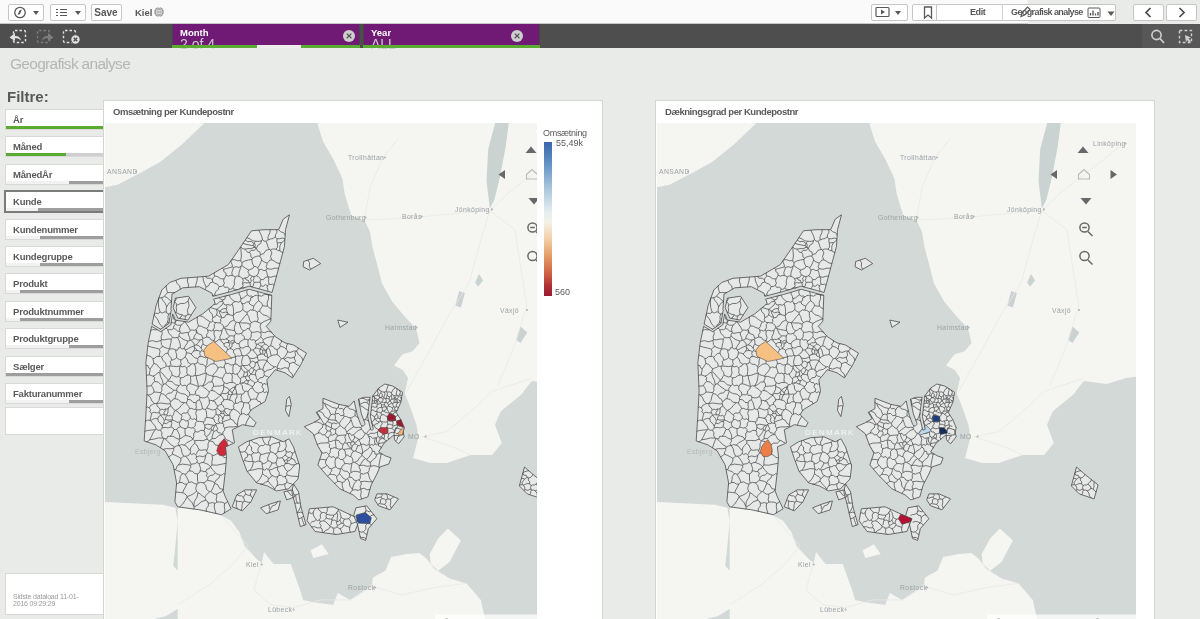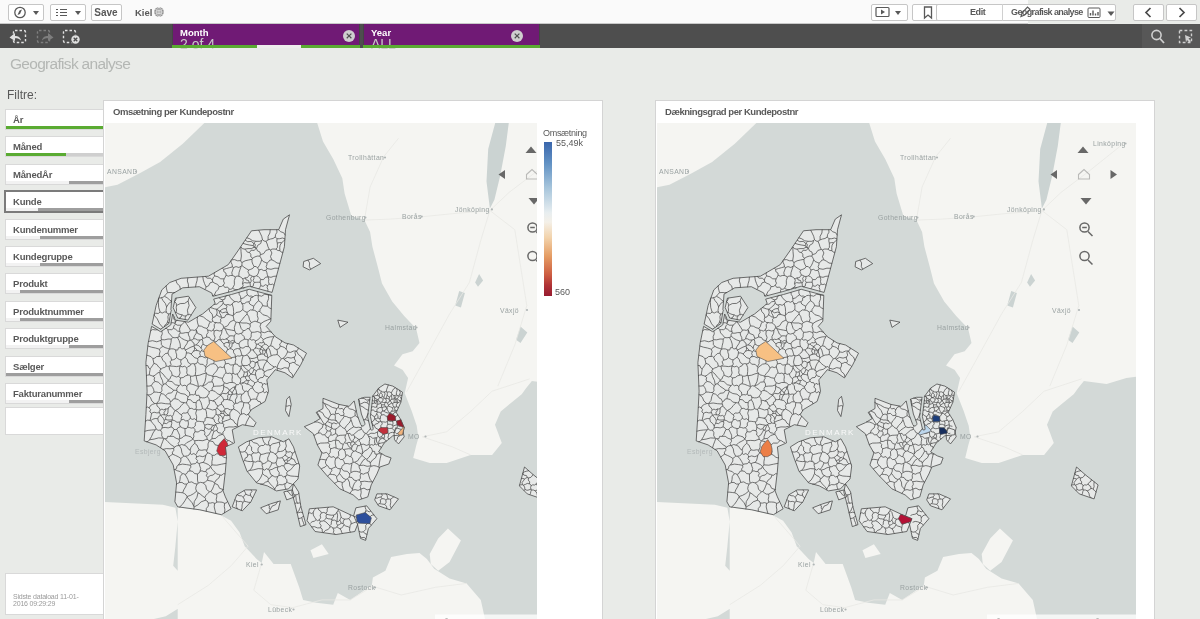--- a/index.html
+++ b/index.html
@@ -4,21 +4,21 @@
 body{width:1200px;height:619px;overflow:hidden;font-family:"Liberation Sans",sans-serif;background:#e9ebe8;position:relative}
 .tb1{position:absolute;left:0;top:0;width:1028px;height:24px;background:#fafafa;border-bottom:1px solid #c9c9c9}
 .btn{position:absolute;top:3.5px;height:17px;background:#fff;border:1px solid #c6c6c6;border-radius:2px;color:#595959;font-size:10px;font-weight:bold;line-height:15px;text-align:center}
 .tb2{position:absolute;left:0;top:24px;width:1200px;height:24px;background:#4e4e4e}
 .chip{position:absolute;top:0;height:24px;background:#701a75;border-left:1px solid #454545;border-right:1px solid #454545}
 .chip .t1{position:absolute;left:7px;top:2.5px;font-size:9.5px;font-weight:bold;color:#fff}
 .chip .t2{position:absolute;left:7px;top:12px;font-size:14px;color:#c9c9c9}
 .chip .x{position:absolute;right:8px;top:6px;width:12px;height:12px;border-radius:6px;background:#cfcfcf;color:#4e4e4e;font-size:8.5px;line-height:12px;text-align:center;font-weight:bold}
 .gbar{position:absolute;bottom:0;left:-1px;right:-1px;height:3px;background:#5aab32}
 .title{position:absolute;left:10px;top:55px;font-size:15.5px;color:#b4b7b4;letter-spacing:-0.7px}
-.filtre{position:absolute;left:7px;top:88px;font-size:12px;font-weight:normal;color:#595959}
+.filtre{position:absolute;left:7px;top:88px;font-size:15px;font-weight:bold;color:#595959}
 .lbox{position:absolute;left:5px;width:116px;height:21px;background:#fff;border:1px solid #d9d9d9;font-size:9.5px;font-weight:bold;color:#595959;letter-spacing:-0.2px;padding:4px 0 0 7px;overflow:hidden}
 .lsel{border:1px solid #7b7b7b;box-shadow:0 0 0 1px #7b7b7b}
 .bar{position:absolute;left:0;bottom:0;width:100%;height:3px;background:#fff}
 .bar i{position:absolute;top:0;height:3px;display:block}
 .panel{position:absolute;top:100px;width:500px;height:527px;background:#fff;border:1px solid #d4d4d4}
 .ptitle{position:absolute;left:9px;top:4.5px;font-size:9.5px;font-weight:bold;color:#595959;letter-spacing:-0.45px}
 .pmap{position:absolute;left:1px;top:22px;right:1px;bottom:1px}
 .legend{position:absolute;right:0;top:0;bottom:0;width:64px;background:#fff}
 .lt{position:absolute;left:6px;top:4.5px;font-size:9px;color:#595959;white-space:nowrap;letter-spacing:-0.3px}
 .lbar{position:absolute;left:6.5px;top:18.5px;width:8px;height:154px;background:linear-gradient(to bottom,#3a66ac 0%,#6292c4 14%,#a8c6dc 30%,#e8eef0 46%,#f4f0e8 52%,#f2d3ac 62%,#e59d64 74%,#cd5e42 86%,#b03336 93%,#971b30 100%)}

